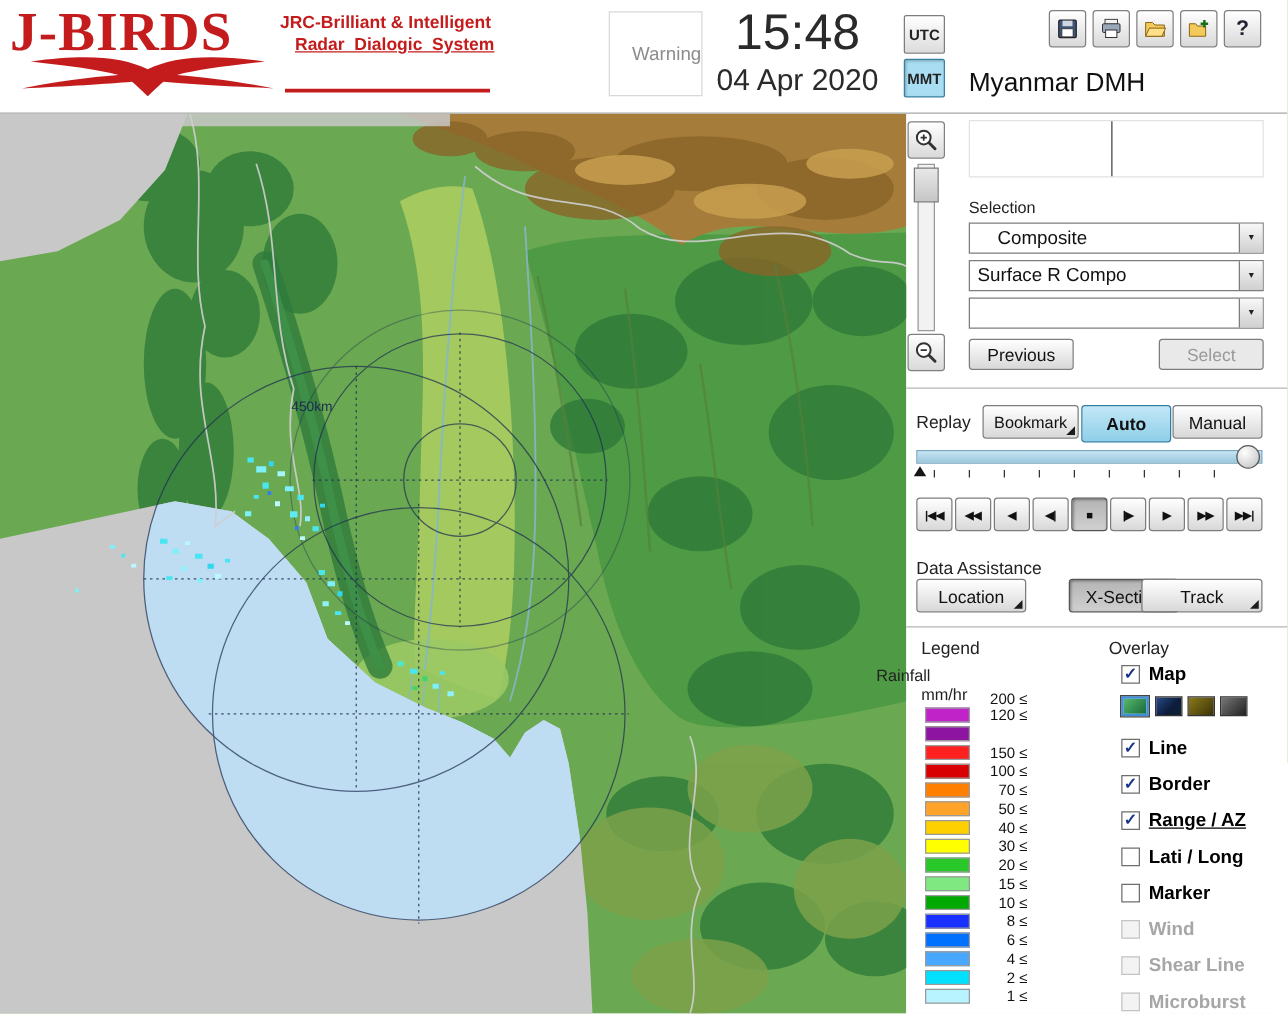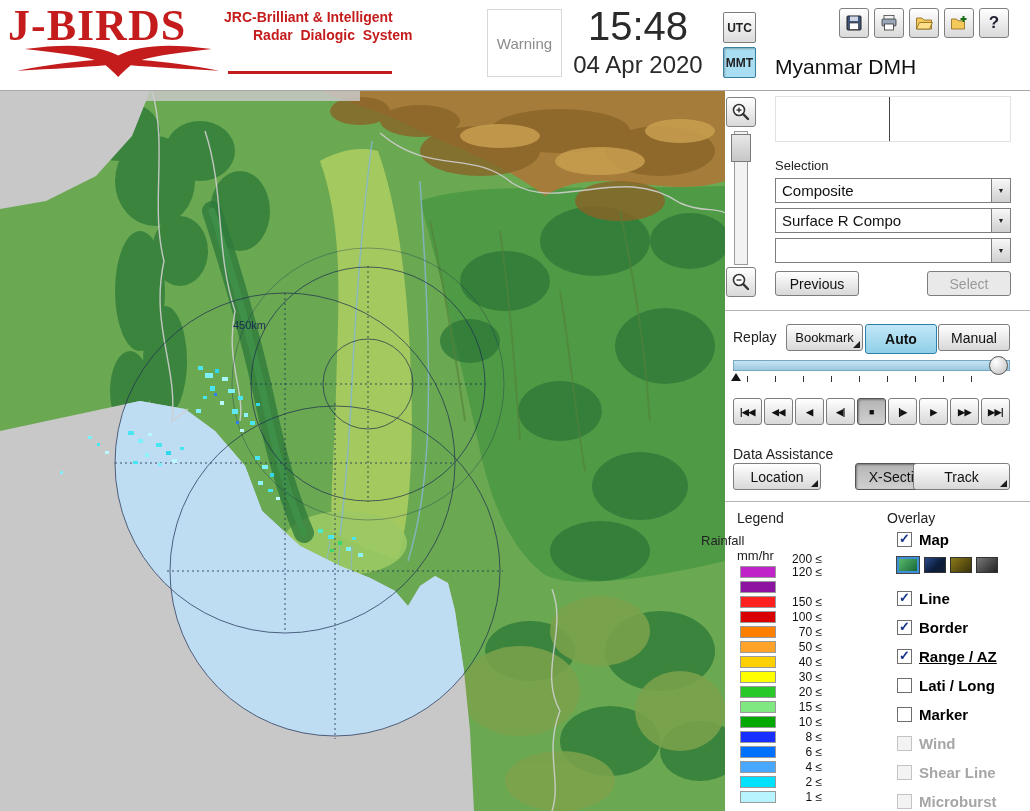--- a/index.html
+++ b/index.html
@@ -6,21 +6,21 @@
   .app{position:relative;width:1030px;height:811px;background:#ffffff;overflow:hidden;
        font-family:"Liberation Sans",sans-serif;color:#111;}
   .abs{position:absolute;box-sizing:border-box;}
 
   
   .logo-title{position:absolute;left:8px;top:0px;font-family:"Liberation Serif",serif;
               font-weight:bold;font-size:44px;color:#c41c1c;letter-spacing:1px;}
   .logo-sub{position:absolute;font-size:14px;font-weight:bold;color:#c41c1c;white-space:pre;}
   .redline{position:absolute;left:228px;top:71px;width:164px;height:3px;background:#c41c1c;}
   .warn{position:absolute;left:487px;top:9px;width:73px;height:66px;background:#fff;
-        border:1px solid #d8d8d8;display:flex;align-items:center;justify-content:center;
+        border:1px solid #d8d8d8;display:flex;align-items:center;justify-content:flex-end;
         font-size:15px;color:#8c8c8c;}
   .clock{position:absolute;left:552px;top:2px;width:172px;text-align:center;color:#2a2a2a;}
   .clock .time{font-size:40px;line-height:48px;}
   .clock .date{font-size:24px;line-height:30px;}
   .tzbtn{position:absolute;width:33px;height:31px;box-sizing:border-box;border:1px solid #7d7d7d;
          border-radius:2px;background:linear-gradient(#ffffff,#dcdcdc);font-weight:bold;font-size:12px;
          display:flex;align-items:center;justify-content:center;color:#222;cursor:pointer;}
   .tzbtn.active{background:#a9def2;border-color:#3a7fa0;box-shadow:inset 1px 1px 2px rgba(0,0,0,.25);}
   .hline{position:absolute;background:#a8a8a8;height:1px;}
   .vline-sep{position:absolute;background:#b5b5b5;height:1px;}
@@ -88,21 +88,21 @@
             border:1px solid #e2e2e2;box-sizing:border-box;}
   .inputbox .divider{position:absolute;left:113px;top:0;width:1px;height:100%;background:#444;}
 </style>
 </head>
 <body>
 
 <div class="app">
 
   <div class="logo-title">J-BIRDS</div>
   <div class="logo-sub" style="left:224px;top:9px;">JRC-Brilliant &amp; Intelligent</div>
-  <div class="logo-sub" style="left:253px;top:27px;">Radar  Dialogic  System</div>
+  <div class="logo-sub" style="left:236px;top:27px;text-decoration:underline;">Radar  Dialogic  System</div>
   <svg class="abs" style="left:4px;top:41px;width:232px;height:36px;" viewBox="0 0 240 40">
     <path d="M118,16 C96,5 64,2 14,9 C48,13 74,16 92,21 C66,23 36,27 6,33 C46,31 82,29 104,27
              C110,32 115,37 118,40 C121,37 126,32 132,27 C154,29 190,31 230,33 C200,27 170,23 144,21
              C162,16 188,13 222,9 C172,2 140,5 118,16 Z" fill="#c41c1c"></path>
   </svg>
   <div class="redline"></div>
 
   <div class="warn">
     <span>Warning</span>
   </div>
@@ -328,21 +328,21 @@
       <path d="M5.5,8 H10.5" stroke="#333" stroke-width="1.4"></path>
     </svg>
   </div>
 
   <div class="inputbox">
     <div class="divider"></div>
   </div>
 
   <div class="plabel small" style="left:775px;top:158px;">Selection</div>
 
-  <div class="dd" style="left:775px;top:178px;width:236px;height:25px;">
+  <div class="dd" style="left:775px;top:178px;width:236px;height:25px;padding-left:16px;">
     <div class="val">Composite</div>
     <div class="ddbtn">
         <span>▼</span>
       </div>
   </div>
   <div class="dd" style="left:775px;top:208px;width:236px;height:25px;">
     <div class="val">Surface R Compo</div>
     <div class="ddbtn">
         <span>▼</span>
       </div>

